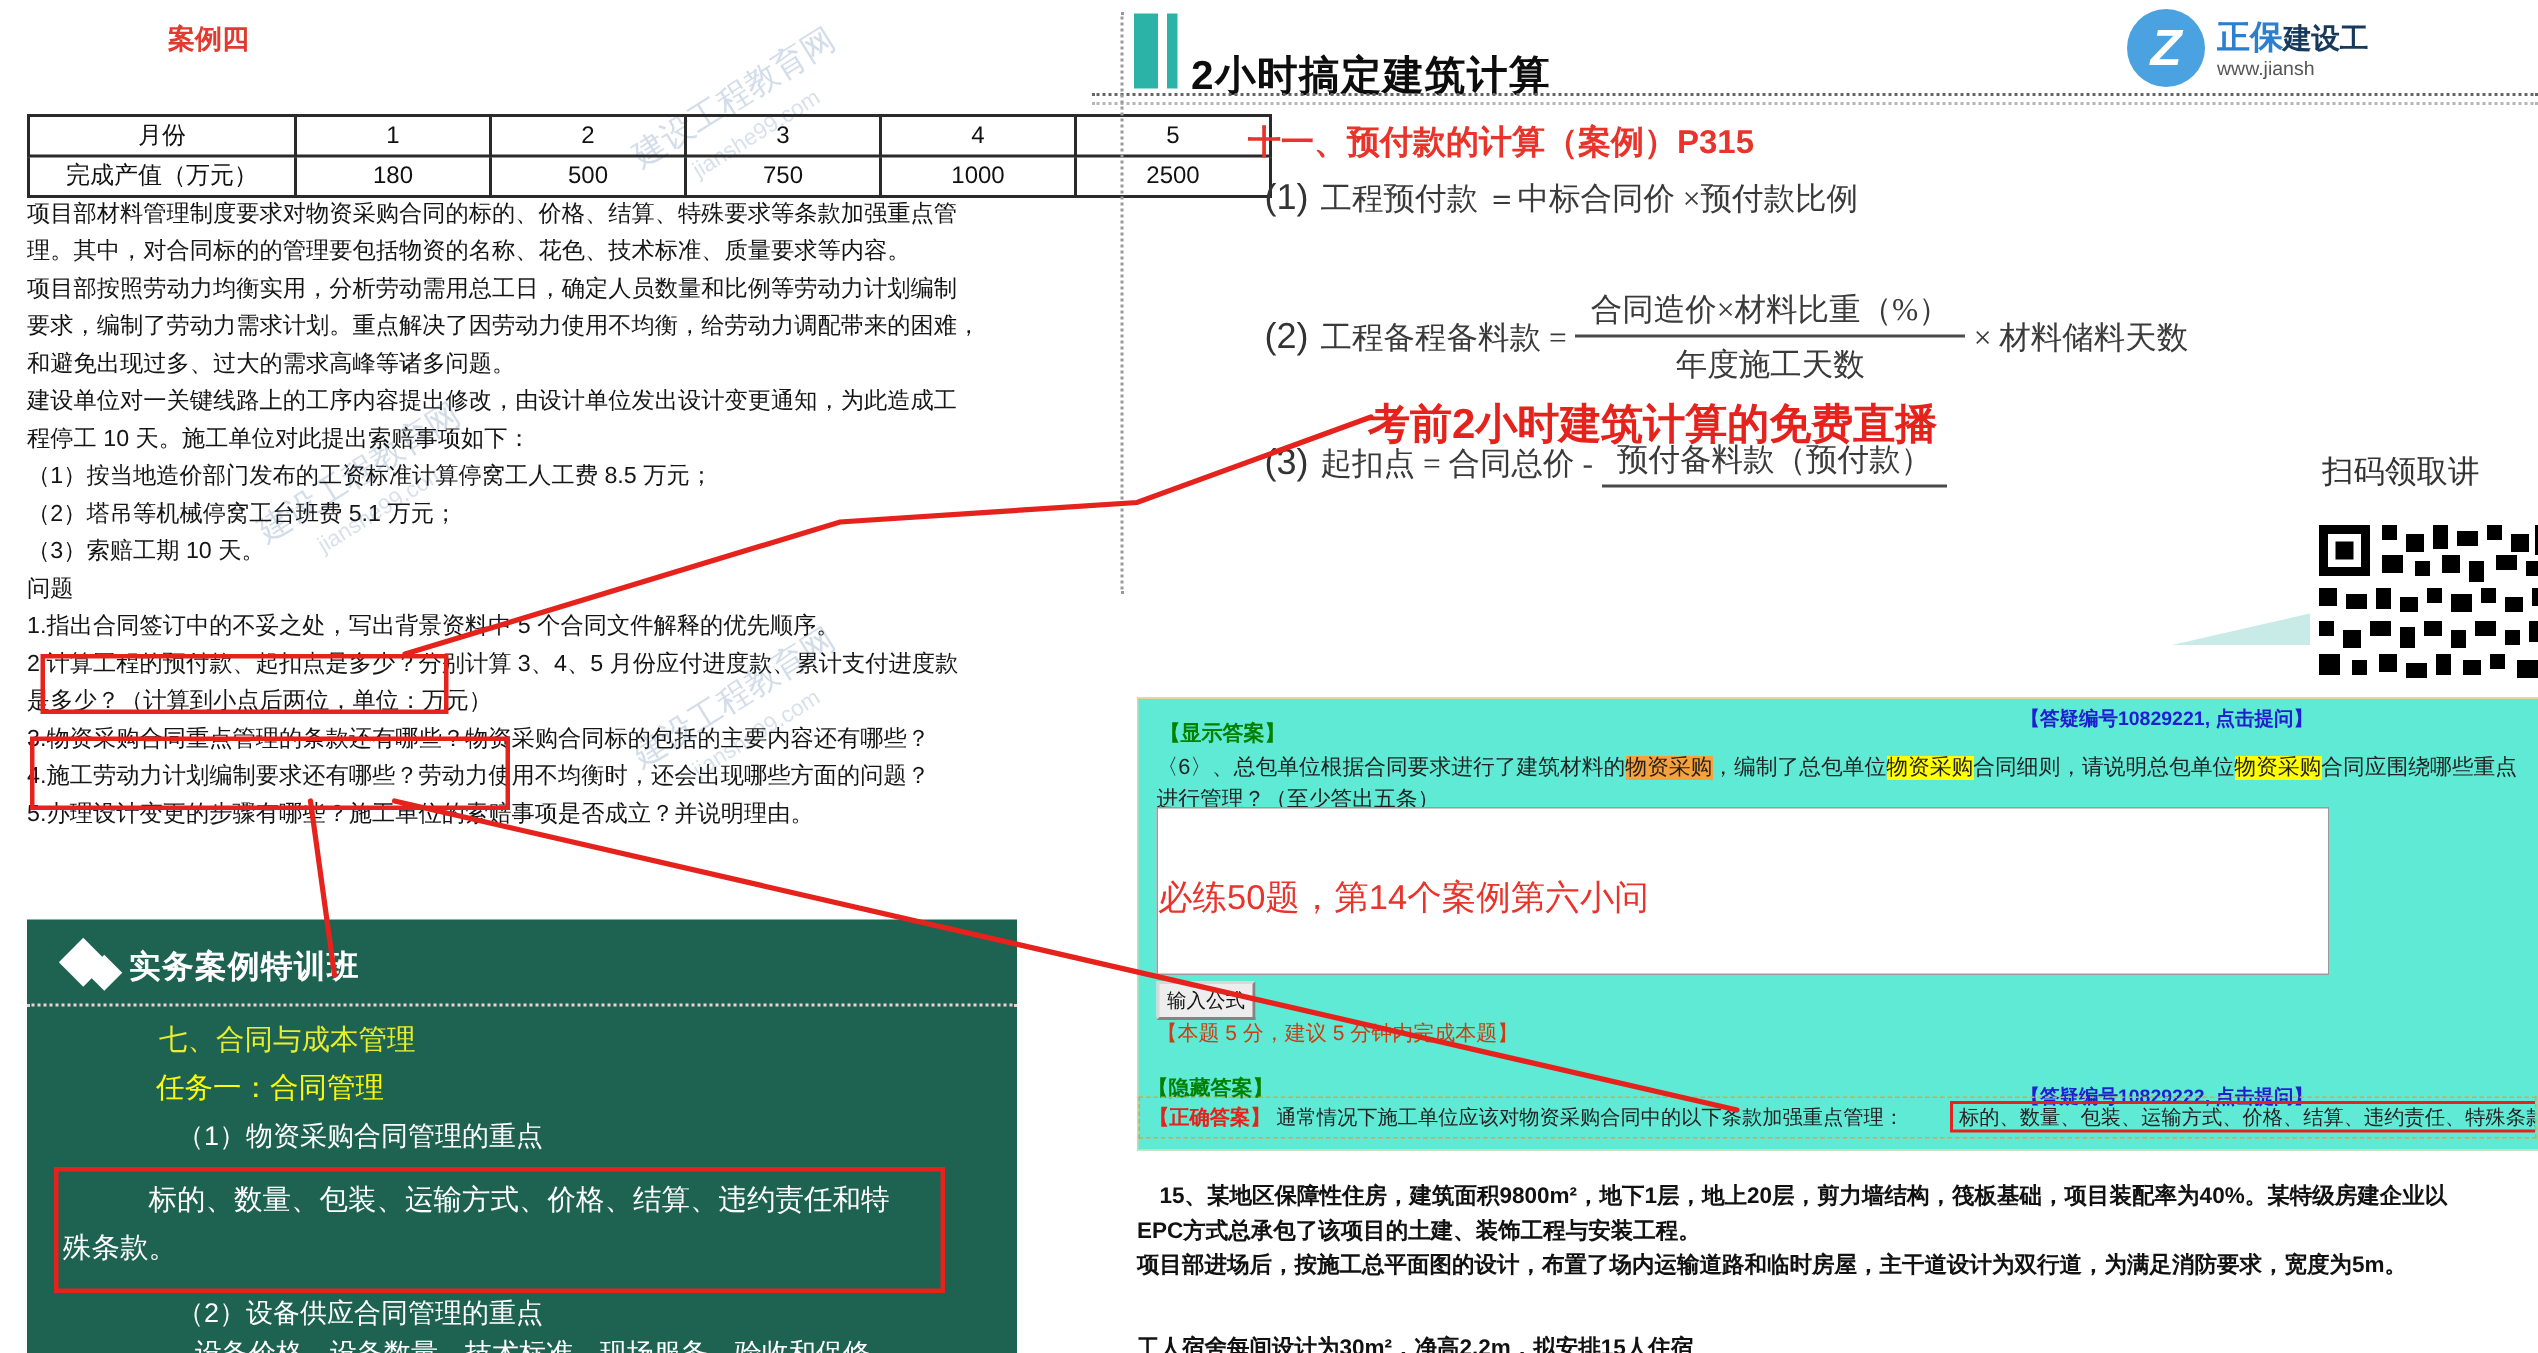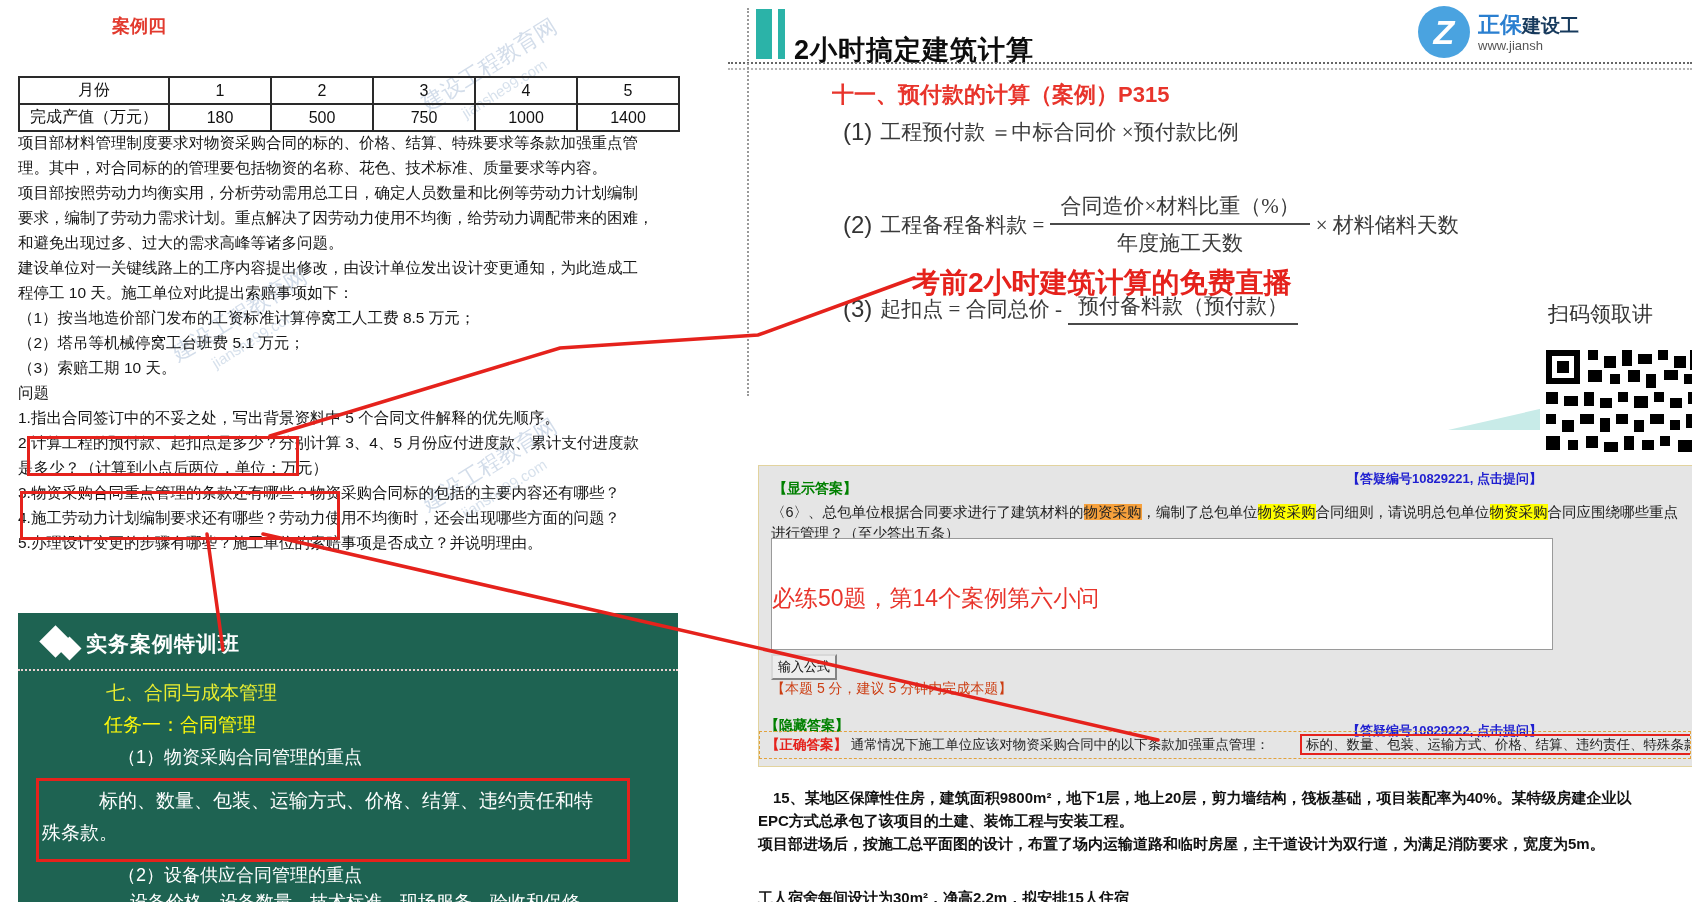--- a/index.html
+++ b/index.html
@@ -8,21 +8,21 @@
     font-family:"Liberation Sans","DejaVu Sans",sans-serif;color:#1a1a1a;
   }
   .abs{position:absolute;}
   
   .wm{position:absolute;color:rgba(150,175,205,0.42);font-size:22px;line-height:26px;
       transform:rotate(-32deg);z-index:1;pointer-events:none;text-align:center;white-space:nowrap;}
   .wm small{font-size:15px;color:rgba(150,175,205,0.38);}
   
   .case-title{left:112px;top:14px;font-size:18px;font-weight:bold;color:#e23a2e;z-index:10;}
   table.case-table{position:absolute;left:18px;top:76px;border-collapse:collapse;z-index:10;background:transparent;}
-  table.case-table td{border:2px solid #2a2a2a;text-align:center;font-size:16px;height:25px;padding:0 0;color:#111;}
+  table.case-table td{border:2px solid #2a2a2a;text-align:center;font-size:16px;height:25px;padding:0 14px;color:#111;}
   td.c0{width:148px;} td.cn{width:100px;}
   .case-text{left:18px;top:130px;width:700px;font-size:15.5px;line-height:25px;
              white-space:pre;color:#151515;z-index:10;}
   .qbox{position:absolute;border:3px solid #e5221c;z-index:40;background:transparent;}
   .qbox2{left:27px;top:436px;width:266px;height:34px;}
   .qbox3{left:20px;top:491px;width:314px;height:43px;}
   
   .tpanel{left:18px;top:613px;width:660px;height:289px;background:#1e6352;z-index:10;}
   .tpanel .hd-title{position:absolute;left:68px;top:17px;color:#ffffff;font-size:21px;font-weight:bold;letter-spacing:1px;}
   .diamond{position:absolute;background:#fff;transform:rotate(45deg);}
@@ -61,21 +61,21 @@
   .f1{left:843px;top:118px;}
   .f2{left:843px;top:192px;}
   .f3{left:843px;top:292px;}
   .live-banner{left:912px;top:264px;font-size:28px;font-weight:bold;color:#e5221c;z-index:10;white-space:nowrap;}
   .scan-text{left:1548px;top:300px;font-size:21px;color:#333;z-index:10;white-space:nowrap;
              font-family:"Liberation Serif","DejaVu Serif",serif;}
   .qr-card{left:1540px;top:336px;width:160px;height:126px;background:#fff;z-index:10;}
   .qr-tri{left:1448px;top:408px;width:96px;height:22px;background:#c8ebe8;z-index:9;
           clip-path:polygon(0 100%,100% 0,100% 100%);}
   
-  .apanel{left:758px;top:465px;width:933px;height:300px;background:#e5e5e5;border:1px solid #e2d39e;z-index:10;}
+  .apanel{left:758px;top:465px;width:933px;height:300px;background:#5eead4;border:1px solid #e2d39e;z-index:10;}
   .qa-link{position:absolute;color:#1f1fd0;font-size:13px;font-weight:bold;white-space:nowrap;}
   .qa1{right:150px;top:4px;}
   .qa2{right:150px;top:236px;margin-top:20px;}
   .green-toggle{position:absolute;color:#008000;font-size:14px;font-weight:bold;}
   .show-a{left:14px;top:14px;}
   .hide-a{left:6px;top:251px;}
   .q6{position:absolute;left:12px;top:36px;width:918px;font-size:14.5px;line-height:21px;color:#222;}
   .hl-orange{background:#f7a13c;}
   .hl-yellow{background:#ffff00;}
   .input-box{position:absolute;left:12px;top:72px;width:780px;height:110px;background:#ffffff;border:1px solid #9a9a9a;}
@@ -114,21 +114,21 @@
     <td class="cn">3</td>
     <td class="cn">4</td>
     <td class="cn">5</td>
   </tr>
   <tr>
     <td class="c0">完成产值（万元）</td>
     <td class="cn">180</td>
     <td class="cn">500</td>
     <td class="cn">750</td>
     <td class="cn">1000</td>
-    <td class="cn">1400</td>
+    <td class="cn">2500</td>
   </tr>
 </tbody>
   </table>
 
 <div class="abs case-text">项目部材料管理制度要求对物资采购合同的标的、价格、结算、特殊要求等条款加强重点管
 理。其中，对合同标的的管理要包括物资的名称、花色、技术标准、质量要求等内容。
 项目部按照劳动力均衡实用，分析劳动需用总工日，确定人员数量和比例等劳动力计划编制
 要求，编制了劳动力需求计划。重点解决了因劳动力使用不均衡，给劳动力调配带来的困难，
 和避免出现过多、过大的需求高峰等诸多问题。
 建设单位对一关键线路上的工序内容提出修改，由设计单位发出设计变更通知，为此造成工

